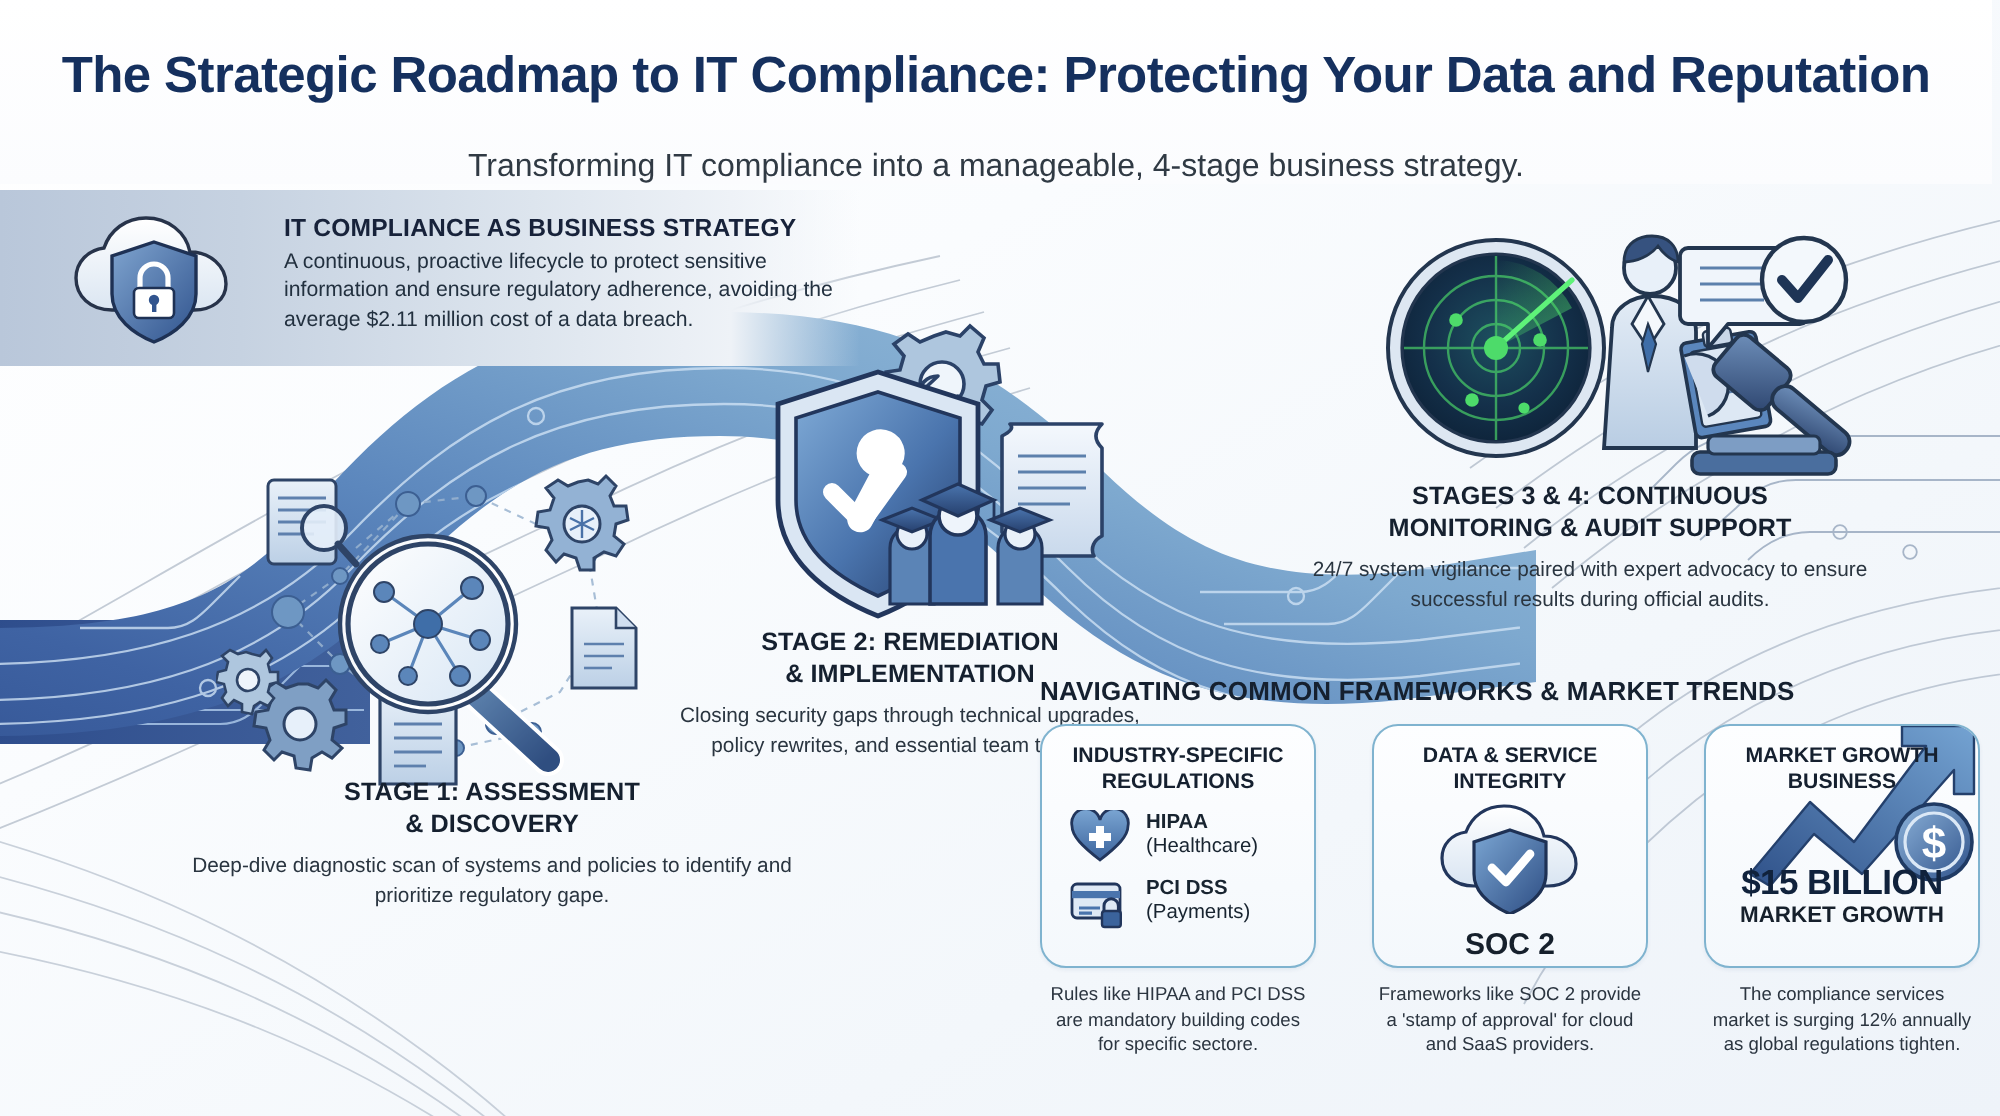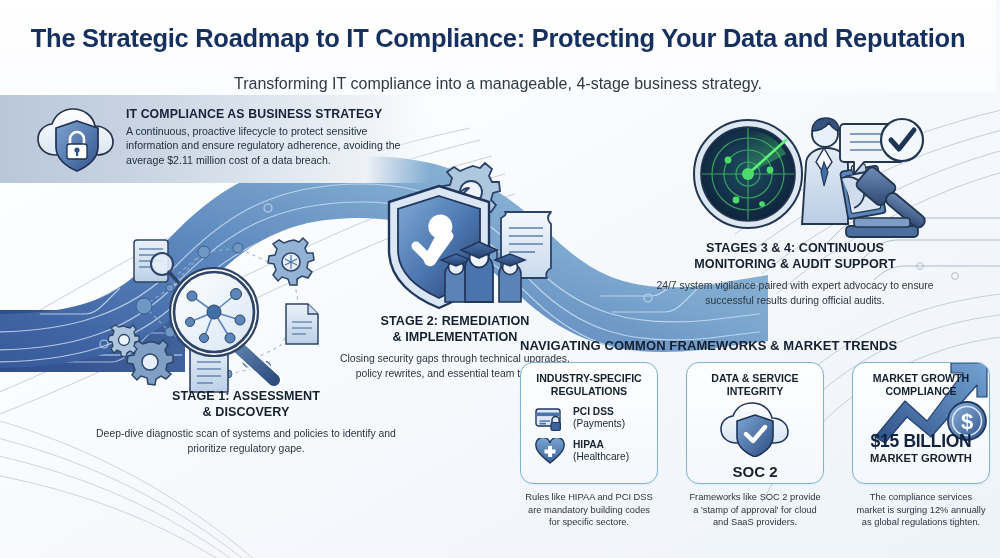--- a/index.html
+++ b/index.html
@@ -28,21 +28,21 @@
     margin:16px;padding-top:7px;font-size:16px;color:#303a44;font-weight:400;
   }
   
   #banner{
     top:95px;left:0;width:430px;height:88px;
     background:linear-gradient(90deg,#b9c7da 0%,#c6d2e1 28%,#dde5ee 62%,#eef2f7 85%,rgba(240,244,249,0) 100%);
     z-index:12;
   }
   #banner-inner{position:relative;width:100%;height:100%;}
   #cloud-lock{position:absolute;left:34px;top:10px;width:86px;height:70px;}
-  #banner-text{position:absolute;left:126px;top:12px;width:290px;}
+  #banner-text{position:absolute;left:142px;top:12px;width:290px;}
   #banner-title{font-size:12.3px;font-weight:bold;color:#17223a;letter-spacing:.1px;}
   #banner-body{font-size:10.6px;color:#22303f;line-height:1.35;margin-top:3px;}
   
   .lineart{z-index:2;pointer-events:none;}
   
   #wave{z-index:6;pointer-events:none;}
   
   .illus{z-index:14;}
   
   .stage-block{z-index:18;text-align:center;}
@@ -504,46 +504,46 @@
     <div id="cards">
 
       <div class="card-wrap">
         <div class="card">
           <div class="card-title">
             <span>INDUSTRY-SPECIFIC</span><br>
             <span>REGULATIONS</span>
           </div>
           <div class="rowitem">
             <svg width="30" height="27" viewBox="0 0 30 27">
-              <rect x="1" y="4" width="24" height="17" rx="2.5" fill="#dfe9f5" stroke="#22365c" stroke-width="1.4"></rect>
-              <rect x="1" y="7.5" width="24" height="3.6" fill="#4a74ad"></rect>
-              <line x1="4.5" y1="16" x2="15" y2="16" stroke="#4a74ad" stroke-width="1.6"></line>
-              <line x1="4.5" y1="18.6" x2="11" y2="18.6" stroke="#4a74ad" stroke-width="1.6"></line>
-              <path d="M17,18 v-3 a3.6,3.6 0 0 1 7.2,0 v3" fill="none" stroke="#22365c" stroke-width="1.5"></path>
-              <rect x="16" y="17.5" width="9.4" height="8" rx="1.4" fill="#3b639c" stroke="#22365c" stroke-width="1.2"></rect>
-            </svg>
-            <div class="rowlabel">
-              <span>PCI DSS</span>
-              <span class="sub">(Payments)</span>
-            </div>
-          </div>
-          <div class="rowitem">
-            <svg width="30" height="27" viewBox="0 0 30 27">
               <defs>
                   <linearGradient id="hg" x1="0" y1="0" x2="0" y2="1">
                 <stop offset="0%" stop-color="#7ba6d3"></stop>
                     <stop offset="100%" stop-color="#3b639c"></stop>
                   </linearGradient>
                 </defs>
               <path d="M15,25 C6,18 1,13 1,8 A6.6,6.6 0 0 1 15,5 A6.6,6.6 0 0 1 29,8 C29,13 24,18 15,25 Z" fill="url(#hg)" stroke="#22365c" stroke-width="1.4"></path>
               <path d="M13,8 h4 v3.5 h3.5 v4 H17 V19 h-4 v-3.5 H9.5 v-4 H13 Z" fill="#ffffff"></path>
             </svg>
             <div class="rowlabel">
               <span>HIPAA</span>
               <span class="sub">(Healthcare)</span>
+            </div>
+          </div>
+          <div class="rowitem">
+            <svg width="30" height="27" viewBox="0 0 30 27">
+              <rect x="1" y="4" width="24" height="17" rx="2.5" fill="#dfe9f5" stroke="#22365c" stroke-width="1.4"></rect>
+              <rect x="1" y="7.5" width="24" height="3.6" fill="#4a74ad"></rect>
+              <line x1="4.5" y1="16" x2="15" y2="16" stroke="#4a74ad" stroke-width="1.6"></line>
+              <line x1="4.5" y1="18.6" x2="11" y2="18.6" stroke="#4a74ad" stroke-width="1.6"></line>
+              <path d="M17,18 v-3 a3.6,3.6 0 0 1 7.2,0 v3" fill="none" stroke="#22365c" stroke-width="1.5"></path>
+              <rect x="16" y="17.5" width="9.4" height="8" rx="1.4" fill="#3b639c" stroke="#22365c" stroke-width="1.2"></rect>
+            </svg>
+            <div class="rowlabel">
+              <span>PCI DSS</span>
+              <span class="sub">(Payments)</span>
             </div>
           </div>
         </div>
         <div class="card-note">Rules like HIPAA and PCI DSS are mandatory building codes for specific sectore.</div>
       </div>
 
       <div class="card-wrap">
         <div class="card">
           <div class="card-title">
             <span>DATA &amp; SERVICE</span><br>
@@ -585,21 +585,21 @@
                   <stop offset="100%" stop-color="#2e5189"></stop>
                 </linearGradient>
             </defs>
             <path d="M4,78 L34,42 L56,62 L92,14 L80,14 L80,4 L116,4 L116,38 L106,38 L106,26 L60,78 L36,58 L14,84 Z" fill="url(#ag)" stroke="#24406c" stroke-width="1.2" stroke-linejoin="round"></path>
             <circle cx="96" cy="62" r="19" fill="url(#dg)" stroke="#1f3a63" stroke-width="1.8"></circle>
             <circle cx="96" cy="62" r="14.5" fill="none" stroke="#dbe8f6" stroke-width="1.6"></circle>
             <text x="96" y="70" text-anchor="middle" font-family="Liberation Sans, sans-serif" font-size="22" font-weight="bold" fill="#ffffff">$</text>
           </svg>
           <div class="card-title">
             <span>MARKET GROWTH</span><br>
-            <span>COMPLIANCE</span>
+            <span>BUSINESS</span>
           </div>
           <div style="position:relative;z-index:4;margin-top:34px;">
             <div class="big-stat">$15 BILLION</div>
             <div class="big-sub">MARKET GROWTH</div>
           </div>
         </div>
         <div class="card-note">The compliance services market is surging 12% annually as global regulations tighten.</div>
       </div>
 
     </div>

